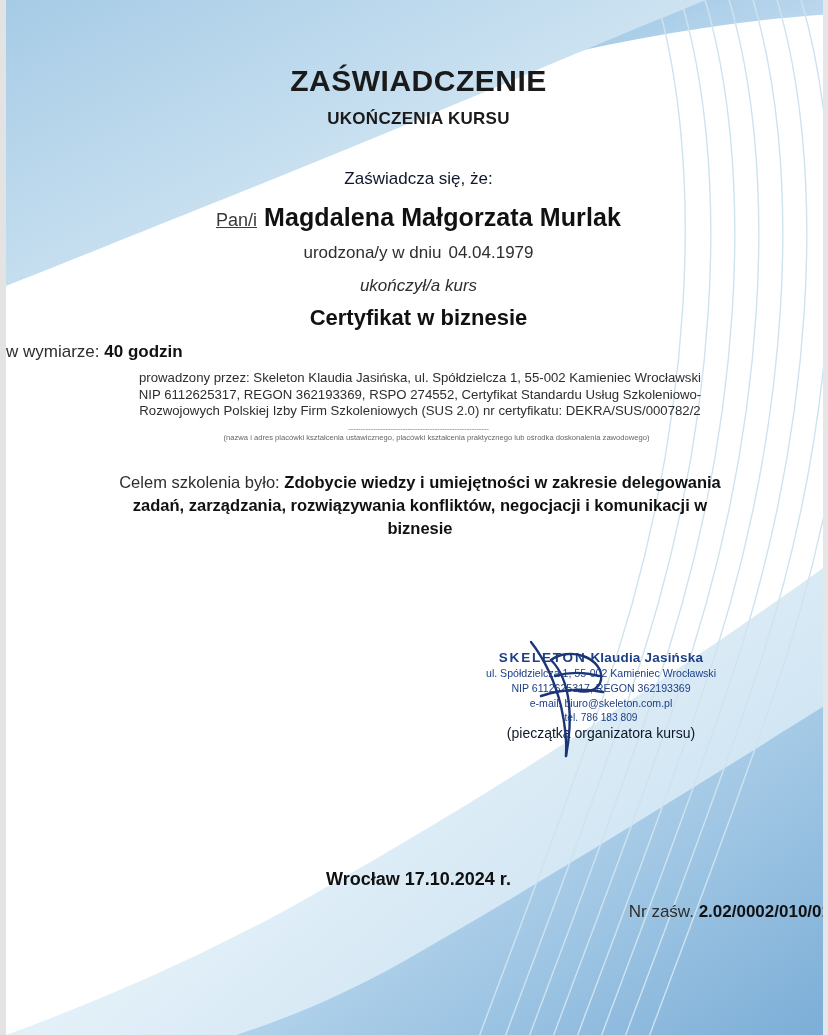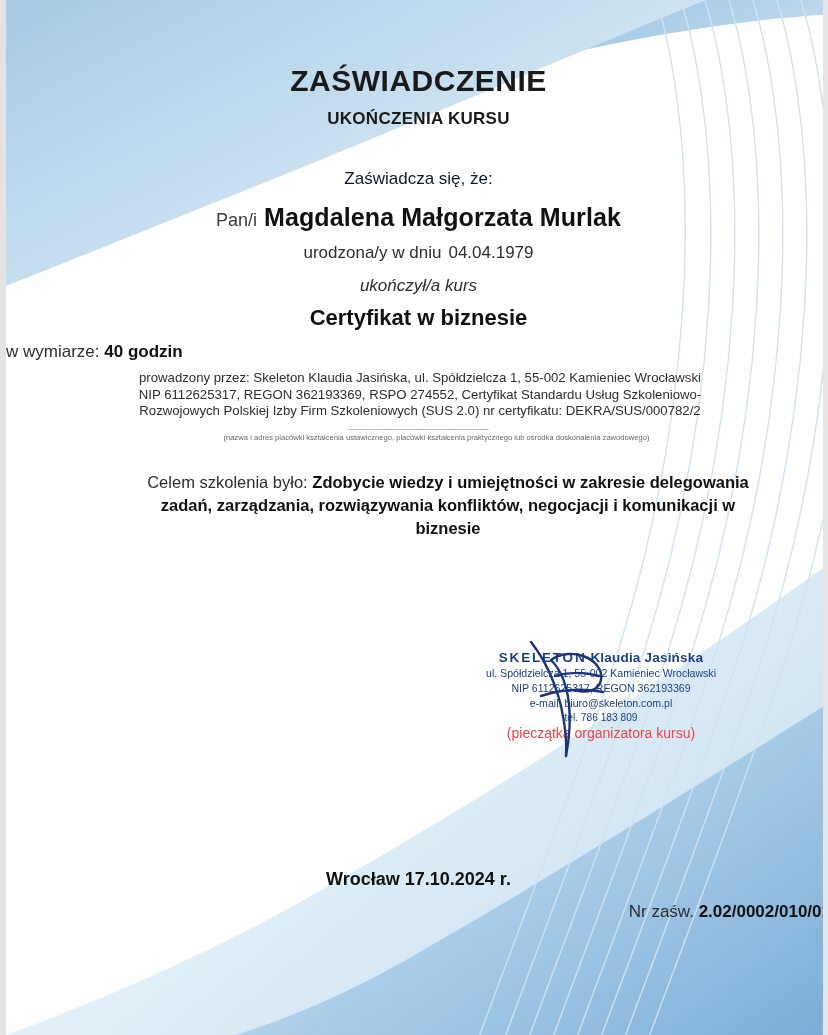--- a/index.html
+++ b/index.html
@@ -73,20 +73,21 @@
     top: 203px;
     left: 0;
     width: 100%;
     text-align: center;
     white-space: nowrap;
   }
   .name-prefix {
     font-size: 18px;
     color: #3a3a3a;
     vertical-align: baseline;
+    text-decoration: underline;
   }
   .name-value {
     font-size: 25px;
     font-weight: bold;
     color: #111111;
     margin-left: 7px;
     letter-spacing: 0.1px;
   }
   .birth {
     position: absolute;
@@ -163,21 +164,20 @@
 
   .goal {
     position: absolute;
     top: 471px;
     left: 110px;
     width: 608px;
     text-align: center;
     font-size: 16.5px;
     line-height: 23px;
     color: #2e2e2e;
-    margin-left: 28px;
   }
   .goal b { color: #111111; }
 
   .legal {
     position: absolute;
     top: 563px;
     left: 110px;
     width: 608px;
     text-align: center;
     font-size: 15.5px;
@@ -216,21 +216,21 @@
     white-space: nowrap;
   }
   .stamp-line5 {
     font-size: 10.2px;
     margin-top: 3px;
     white-space: nowrap;
   }
   .stamp-caption {
     font-size: 14px;
     margin-top: 2px;
-    color: #ef4444;
+    color: #0f172a;
     white-space: nowrap;
   }
   .signature {
     position: absolute;
     top: 630px;
     left: 505px;
     width: 130px;
     height: 135px;
     z-index: 3;
     pointer-events: none;

